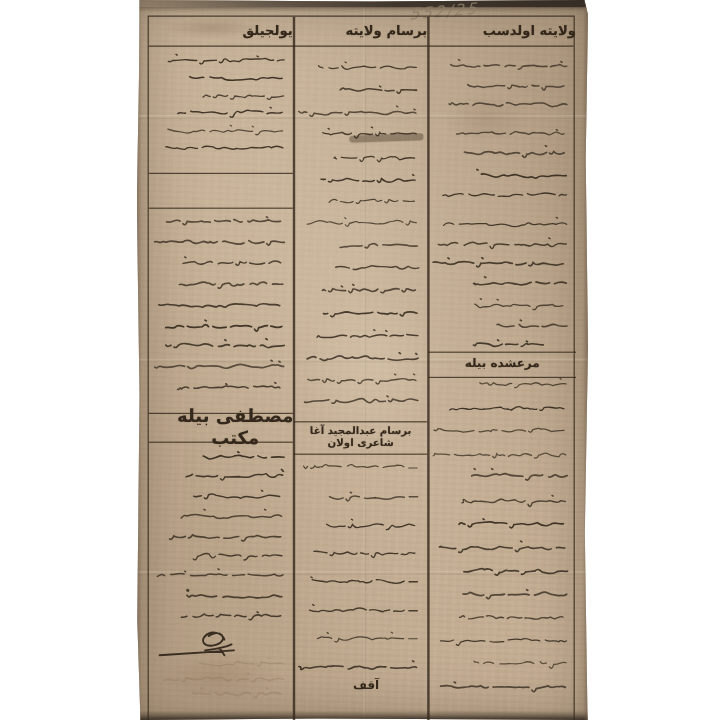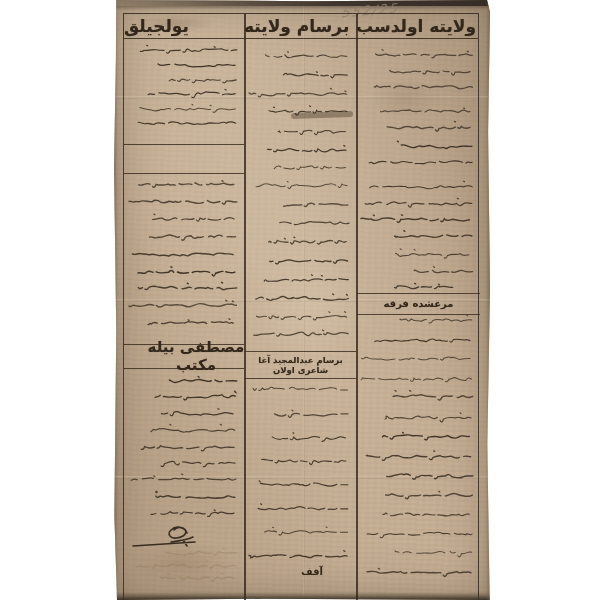--- a/index.html
+++ b/index.html
@@ -29,22 +29,22 @@
   .crease{position:absolute;pointer-events:none;}
   .crease-h{left:0;width:100%;height:3px;
     background:linear-gradient(to bottom, rgba(236,222,198,.30), rgba(96,78,58,.16));}
   .crease-v{top:0;width:2px;height:100%;
     background:linear-gradient(to right, rgba(236,222,198,.22), rgba(96,78,58,.14));}
   .stain{position:absolute;border-radius:50%;pointer-events:none;}
   .frame{position:absolute;left:123px;top:13px;width:356px;height:587px;
          border:1.5px solid rgba(52,40,28,.85);border-bottom:none;box-sizing:border-box;}
   .header-row{position:absolute;left:0;top:0;width:100%;height:25px;
               border-bottom:1.5px solid rgba(52,40,28,.85);box-sizing:border-box;}
-  .header-cell{position:absolute;top:0;height:25px;line-height:24px;text-align:left;
-               color:#32271a;font-size:17px;font-weight:bold;direction:rtl;
+  .header-cell{position:absolute;top:0;height:25px;line-height:24px;text-align:right;
+               color:#32271a;font-size:11px;font-weight:bold;direction:rtl;
                text-shadow:0 0 1px rgba(50,38,26,.35);}
   .vline{position:absolute;top:0;width:1.5px;height:587px;background:rgba(52,40,28,.82);}
   .hrule{position:absolute;height:1.4px;background:rgba(52,40,28,.8);}
   .sec-heading{position:absolute;direction:rtl;text-align:center;color:#33281b;
                font-weight:bold;display:flex;align-items:center;justify-content:center;
                text-shadow:0 0 1px rgba(50,38,26,.3);}
   .signoff{position:absolute;direction:rtl;color:#33281b;font-size:10px;font-weight:bold;}
   .pencil{position:absolute;left:342px;top:0px;width:120px;color:#8d7e6a;font-size:13px;
           font-style:italic;letter-spacing:2px;transform:rotate(-5deg) skewX(-12deg);opacity:.85;}
   svg{display:block;}
@@ -78,35 +78,35 @@
   <div class="frame">
     <div class="header-row"></div>
     <div class="vline" style="left:120px"></div>
     <div class="vline" style="left:232px"></div>
 
     <div class="header-cell" style="left:232px;width:124px">ولایته اولدسب</div>
     <div class="header-cell" style="left:120px;width:112px">برسام ولایته</div>
     <div class="header-cell" style="left:0;width:120px">یولجیلق</div>
 
     <div class="hrule" style="left:233px;top:279px;width:123px"></div>
-    <div class="sec-heading" style="left:233px;top:280px;width:123px;height:19px;font-size:10px">مرعشده فرقه</div>
+    <div class="sec-heading" style="left:233px;top:280px;width:123px;height:19px;font-size:10px">مرعشده بیله</div>
     <div class="hrule" style="left:233px;top:300px;width:123px"></div>
 
     <div class="hrule" style="left:121px;top:337px;width:111px"></div>
     <div class="sec-heading" style="left:121px;top:338px;width:111px;height:25px;font-size:8.5px">برسام عبدالمجید آغا شاعری اولان</div>
     <div class="hrule" style="left:121px;top:364px;width:111px"></div>
 
     <div class="hrule" style="left:0;top:130px;width:120px"></div>
     <div class="hrule" style="left:0;top:159px;width:120px"></div>
 
     <div class="hrule" style="left:0;top:330px;width:120px"></div>
     <div class="sec-heading" style="left:12px;top:331px;width:120px;height:21px;font-size:15px">مصطفی بیله مکتب</div>
     <div class="hrule" style="left:0;top:354px;width:120px"></div>
 
-    <div class="signoff" style="left:168px;top:552px;width:40px;text-align:center">آقف</div>
+    <div class="signoff" style="left:152px;top:552px;width:40px;text-align:right">آقف</div>
   </div>
 
   <svg class="hand-layer" width="356" height="587" viewBox="0 0 356 587">
       <path d="M 349.2 42.1 C 347.0 43.4 345.1 41.0 342.9 40.8 C 340.4 42.3 338.3 41.1 335.9 42.6 M 332.8 42.3 C 328.9 42.2 325.7 43.0 321.8 41.4 C 318.5 41.8 315.7 41.6 312.4 42.4 q -1.5 2.7 -3.5 2.3 M 306.4 41.8 C 303.5 42.3 300.9 39.8 298.0 42.5 M 293.1 41.5 C 288.7 39.5 284.9 43.2 280.4 41.5 M 276.8 42.4 C 274.8 41.1 273.1 43.6 271.1 42.9 C 268.3 41.5 266.0 43.6 263.2 41.1 C 259.5 41.0 256.3 44.2 252.6 40.9 M 259.1 36.7 l 1 0.6 M 344.3 38.3 l 1 0.6" fill="none" stroke="#32281c" stroke-opacity="0.7350582062080502" stroke-width="1.31" stroke-linecap="round"></path>
       <path d="M 347.0 58.6 C 343.7 60.2 340.8 59.8 337.5 59.1 C 335.6 59.2 334.0 59.2 332.1 59.1 q -1.5 5.3 -3.5 1.1 M 326.1 58.7 C 324.0 58.6 322.2 58.9 320.2 58.0 M 316.2 59.0 C 314.4 61.2 312.9 58.1 311.0 59.4 C 308.4 59.7 306.2 57.7 303.6 58.0 q -1.5 4.3 -3.5 2.2 M 297.6 58.4 C 294.3 59.0 291.5 57.3 288.3 58.8 C 285.3 59.2 282.8 58.9 279.9 59.9 C 277.3 59.3 275.1 58.1 272.5 59.5 C 270.5 58.7 268.7 59.5 266.7 57.5 M 262.4 57.9" fill="none" stroke="#32281c" stroke-opacity="0.7504729829542338" stroke-width="1.24" stroke-linecap="round"></path>
       <path d="M 349.4 74.2 C 345.7 71.8 342.6 75.9 339.0 75.5 C 335.5 77.6 332.4 72.3 328.9 72.8 C 325.5 73.0 322.7 72.3 319.3 73.9 C 315.0 73.3 311.3 73.0 307.0 74.6 C 304.2 74.5 301.8 71.9 299.0 72.8 M 296.1 74.3 C 293.5 75.9 291.2 76.1 288.6 74.2 C 284.4 74.6 280.9 73.2 276.8 72.9 C 274.8 72.9 273.1 72.9 271.1 74.7 M 267.2 73.6 C 265.3 72.3 263.7 74.7 261.8 73.4 C 259.4 72.6 257.2 76.5 254.8 73.2 C 252.6 71.1 253.4 75.6 251.2 73.6" fill="none" stroke="#32281c" stroke-opacity="0.735127264894545" stroke-width="1.30" stroke-linecap="round"></path>
       <path d="M 346.9 98.4 C 344.8 100.3 342.9 97.1 340.8 97.1 C 338.5 96.6 336.5 100.0 334.2 99.3 C 330.3 96.9 327.0 97.9 323.1 97.7 C 321.1 96.7 319.5 98.6 317.5 98.9 C 314.4 97.4 311.7 97.8 308.6 97.2 C 306.3 95.4 304.3 98.3 302.0 99.0 M 298.2 98.0 C 294.2 98.7 290.7 99.6 286.8 96.9 C 282.9 98.4 279.6 96.0 275.8 98.3 C 272.0 98.4 268.7 97.3 264.8 98.7 C 260.5 96.5 261.9 99.0 257.5 98.7 M 340.6 95.0 l 1 0.6" fill="none" stroke="#32281c" stroke-opacity="0.7427526947855949" stroke-width="1.16" stroke-linecap="round"></path>
       <path d="M 347.1 114.4 C 344.1 115.6 341.5 116.4 338.4 113.4 q -1.5 3.0 -3.5 1.2 M 332.4 114.1 C 328.7 116.4 325.5 116.3 321.8 114.7 C 319.8 113.0 318.0 116.2 316.0 115.5 q -1.5 4.7 -3.5 1.3 M 310.0 114.7 C 306.8 113.2 304.2 115.0 301.0 115.1 C 298.4 117.1 296.2 113.7 293.5 113.8 C 291.3 114.1 289.4 115.5 287.2 113.7 C 284.0 113.2 281.3 112.8 278.2 115.1 C 275.5 116.6 273.2 115.1 270.5 114.6 C 268.2 114.0 266.5 114.8 264.1 113.7 M 331.5 108.4 l 1 0.6" fill="none" stroke="#32281c" stroke-opacity="0.7402965919394046" stroke-width="1.44" stroke-linecap="round"></path>
       <path d="M 348.9 133.4 C 344.6 133.7 340.9 132.5 336.5 133.5 C 332.5 135.5 329.0 131.7 324.9 134.8 C 322.8 137.1 321.0 133.4 318.9 134.6 C 314.7 136.0 311.2 133.5 307.1 132.6 C 303.7 131.9 300.8 135.2 297.4 132.9 C 294.3 132.6 291.6 135.8 288.5 134.3 C 284.9 133.7 281.8 130.9 278.2 132.1 M 275.7 133.8 M 274.4 128.2 l 1 0.6" fill="none" stroke="#32281c" stroke-opacity="0.9012714340630918" stroke-width="1.35" stroke-linecap="round"></path>
       <path d="M 349.1 149.3 C 347.0 150.7 345.1 147.3 343.0 150.2 M 339.7 149.2 C 335.5 147.9 331.8 147.2 327.6 148.3 C 323.6 148.9 320.3 151.1 316.4 148.3 M 312.5 149.6 C 308.9 149.4 305.7 147.7 302.1 150.4 C 298.6 151.0 295.7 150.1 292.3 150.6 M 289.0 149.4 C 285.3 150.2 282.1 147.5 278.4 148.8 C 274.7 150.4 271.5 151.2 267.7 148.7 M 263.0 148.8 C 258.8 147.5 255.2 148.8 251.0 150.7 C 247.5 149.6 249.5 148.4 246.1 149.9 M 241.7 149.9" fill="none" stroke="#32281c" stroke-opacity="0.8871664737164974" stroke-width="1.13" stroke-linecap="round"></path>

